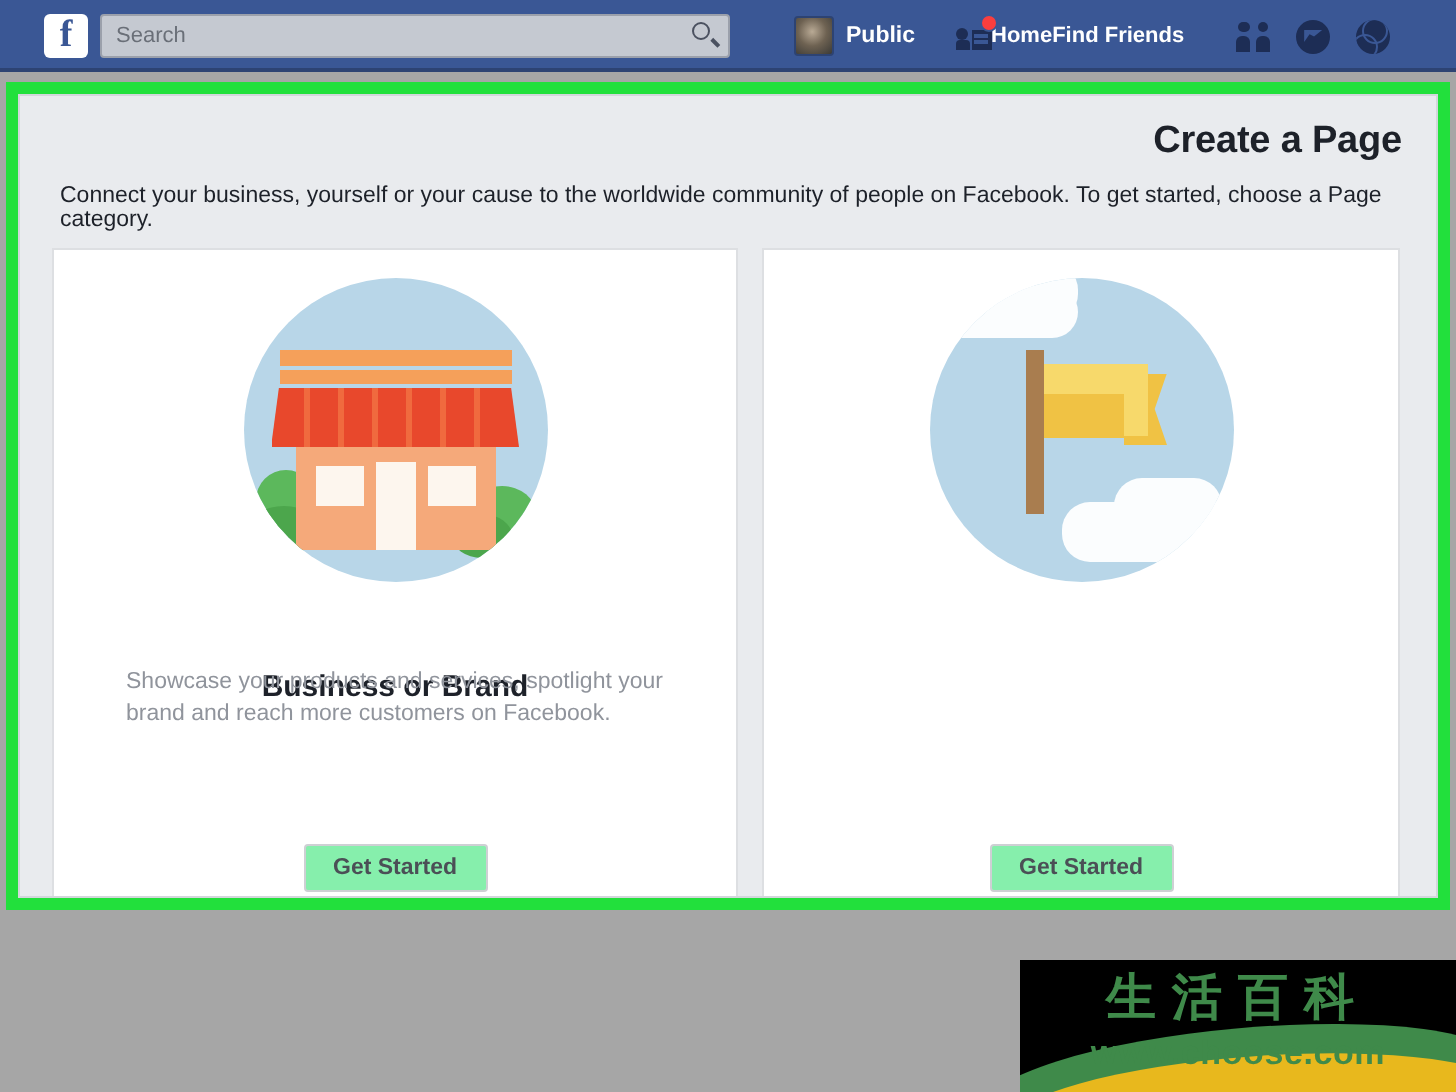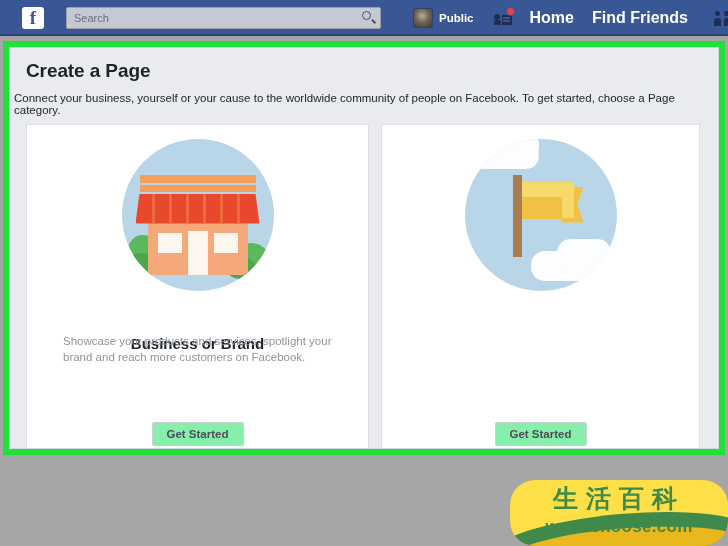--- a/index.html
+++ b/index.html
@@ -24,21 +24,21 @@
   .fb-logo {
     width: 22px; height: 22px; margin-left: 22px;
     background: #ffffff; color: #3a5795;
     border-radius: 3px;
     font-family: "Liberation Serif", serif;
     font-weight: bold; font-size: 19px;
     line-height: 21px; text-align: center;
     flex: 0 0 auto; cursor: pointer;
   }
   .searchwrap {
-    position: relative; margin-left: 22px;
+    position: relative; margin-left: 6px;
     width: 315px; height: 22px; flex: 0 0 auto;
   }
   .searchbox {
     width: 100%; height: 100%;
     background: #c5c9d1; border: 1px solid #9ba0ab;
     border-radius: 2px;
     font-family: "Liberation Sans", sans-serif;
     font-size: 11px; color: #6a6f78;
     padding: 0 22px 0 7px; line-height: 20px;
     outline: none;
@@ -65,22 +65,22 @@
   .avatar {
     width: 20px; height: 20px; border-radius: 2px;
     background: radial-gradient(circle at 45% 38%, #b9aa95 0%, #6e6252 48%, #3b3a36 100%);
     border: 1px solid #2d4373;
   }
   .nav-label {
     color: #ffffff; font-size: 11.5px; font-weight: bold;
     margin-left: 6px; white-space: nowrap;
   }
   .nav-link {
-    color: #ffffff; font-size: 16px; font-weight: bold;
-    margin-left: 18px; white-space: nowrap; cursor: pointer;
+    color: #ffffff; font-size: 11px; font-weight: bold;
+    margin-left: 0; white-space: nowrap; cursor: pointer;
   }
 
   .req-icon {
     position: relative; margin-left: 20px;
     width: 18px; height: 16px; cursor: pointer;
   }
   .req-icon .head {
     position: absolute; left: 0; top: 4px;
     width: 6px; height: 6px; border-radius: 50%; background: #1d2d55;
   }
@@ -155,25 +155,25 @@
   #page-panel {
     width: 100%; height: 100%;
     background: #e9ebee;
     border: 1px solid #d3d6db;
     overflow: hidden;
     position: relative;
   }
 
   .page-title {
     font-size: 19px; font-weight: bold; color: #1d2129;
-    padding: 12px 17px 0 16px; letter-spacing: -0.1px;
+    padding: 12px 17px 0 16px; letter-spacing: -0.1px; text-align: right;
   }
   .page-sub {
     font-size: 11.5px; color: #1d2129;
-    padding: 10px 0 0 4px;
+    padding: 10px 0 0 20px;
   }
 
   
   #cards {
     position: absolute; left: 16px; top: 76px;
     width: 674px; height: 328px;
     display: flex;
   }
   .card {
     background: #ffffff;
@@ -278,21 +278,21 @@
     font-family: "Liberation Sans", sans-serif;
     font-size: 11.5px; font-weight: bold; color: #4b4f56;
     padding: 5px 14px; cursor: pointer;
     white-space: nowrap;
   }
 
   
   #watermark {
     position: absolute; right: 0; bottom: 0;
     width: 218px; height: 66px;
-    background: #fde047; overflow: hidden; border-radius: 25px;
+    background: #000000; overflow: hidden;
   }
   .wm-swoosh1 {
     position: absolute; left: -18px; bottom: -26px;
     width: 260px; height: 58px;
     background: #3f8a4a; border-radius: 50% 50% 0 0;
     transform: rotate(-5deg);
   }
   .wm-swoosh2 {
     position: absolute; left: -6px; bottom: -34px;
     width: 250px; height: 52px;

